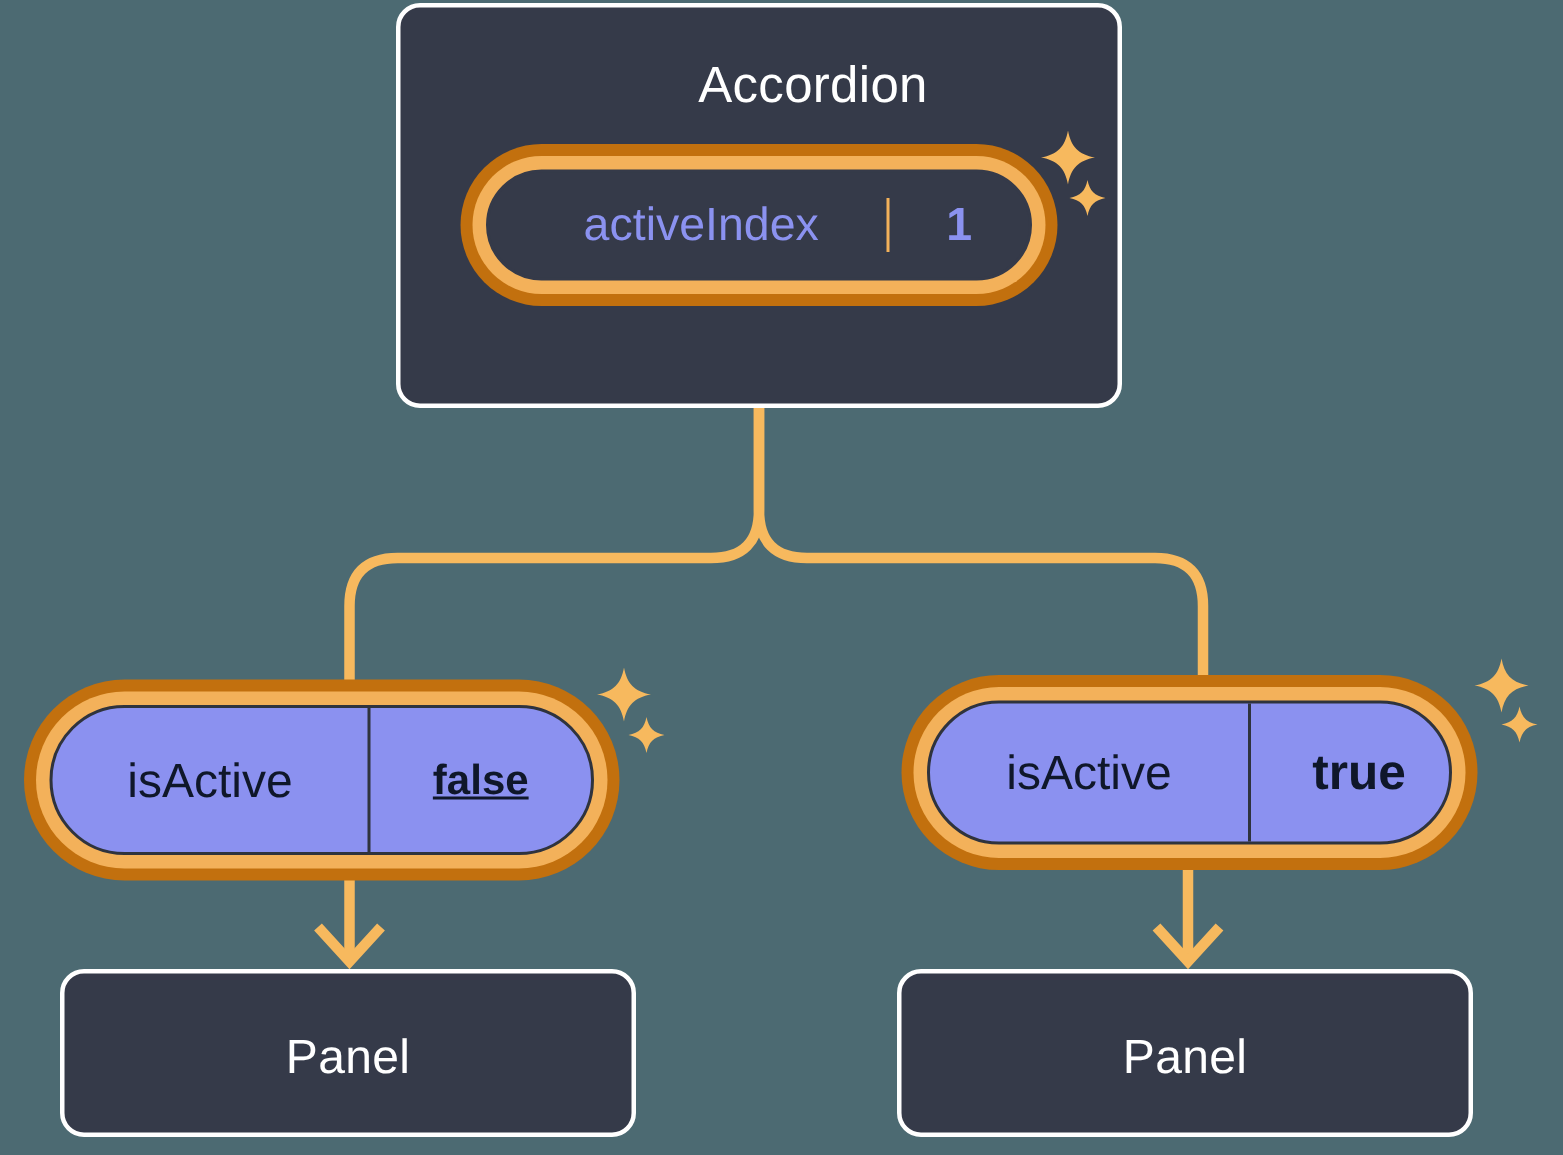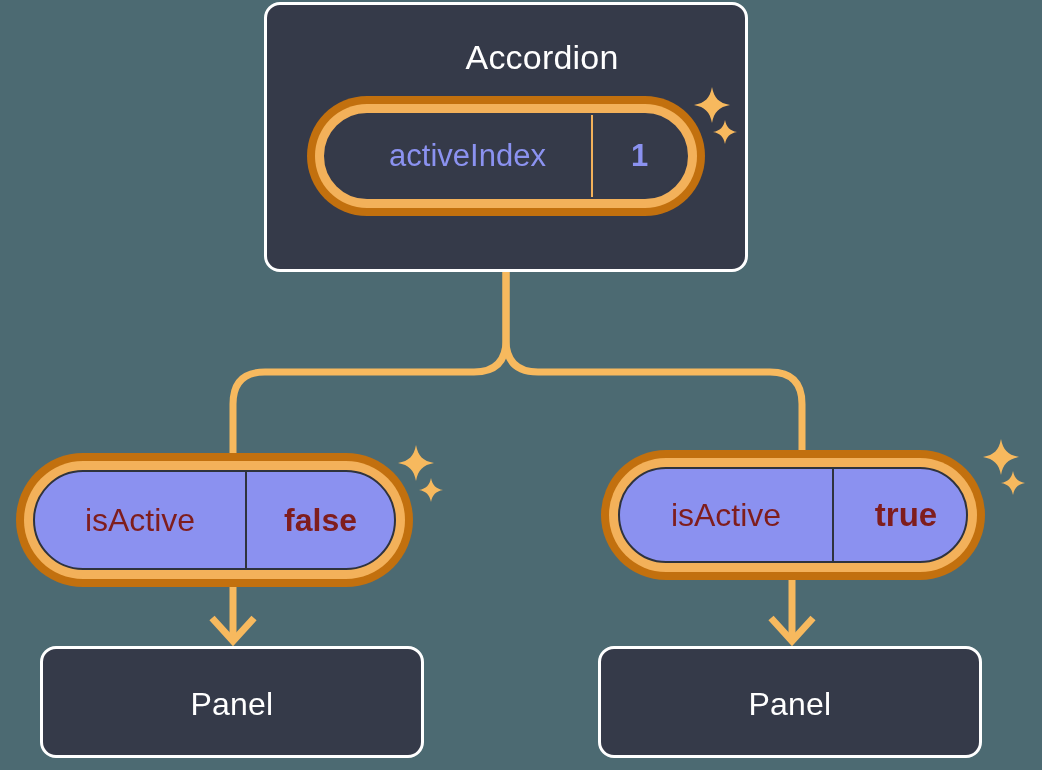--- a/index.html
+++ b/index.html
@@ -80,21 +80,21 @@
     font-weight: 700;
   }
 
   
   .pill.purple {
     background: #8b91f0;
     border: 2px solid #2f333d;
   }
   .pill.purple .pill-key,
   .pill.purple .pill-val {
-    color: #7f1d1d;
+    color: #0f172a;
   }
   .pill.purple .pill-val {
     border-left: 2px solid #2f333d;
     font-weight: 700;
   }
 
   
   .sparkle {
     position: absolute;
     pointer-events: none;
@@ -126,35 +126,35 @@
     <g>
       <path d="M 792,572 L 792,640" fill="none" stroke="#f7b95e" stroke-width="7" stroke-linecap="butt"></path>
       <path d="M 771,618 L 792,641 L 813,618" fill="none" stroke="#f7b95e" stroke-width="7" stroke-linecap="butt" stroke-linejoin="miter"></path>
     </g>
   </svg>
 
   <div class="comp-box" style="left:264px; top:2px; width:484px; height:270px;">
     <div class="comp-title" style="top:33px; font-size:34px;margin-left:36px;">Accordion</div>
   </div>
 
-  <div class="pill dark ring" style="left:324px; top:113px; width:364px; height:86px;">
+  <div class="pill dark ring" style="left:324px; top:113px; width:364px; height:74px;align-items:center;">
     <div class="pill-key" style="flex:0 0 265px; font-size:31px; padding-left:18px;">activeIndex</div>
     <div class="pill-val" style="flex:1 1 auto; font-size:31px;">1</div>
   </div>
 
   <svg class="sparkle" style="left:692px; top:85px;" width="40" height="40" viewBox="0 0 40 40">
     <path d="M20 2 C22 13 27 18 38 20 C27 22 22 27 20 38 C18 27 13 22 2 20 C13 18 18 13 20 2 Z" fill="#f7b95e"></path>
   </svg>
   <svg class="sparkle" style="left:712px; top:119px;" width="26" height="26" viewBox="0 0 26 26">
     <path d="M13 1 C14.4 8.2 17.8 11.6 25 13 C17.8 14.4 14.4 17.8 13 25 C11.6 17.8 8.2 14.4 1 13 C8.2 11.6 11.6 8.2 13 1 Z" fill="#f7b95e"></path>
   </svg>
 
   <div class="pill purple ring" style="left:33px; top:470px; width:363px; height:100px;">
     <div class="pill-key" style="flex:0 0 210px; font-size:32px;">isActive</div>
-    <div class="pill-val" style="flex:1 1 auto; font-size:32px;">false</div>
+    <div class="pill-val" style="flex:1 1 auto; font-size:28px;text-decoration:underline;">false</div>
   </div>
 
   <svg class="sparkle" style="left:396px; top:443px;" width="40" height="40" viewBox="0 0 40 40">
     <path d="M20 2 C22 13 27 18 38 20 C27 22 22 27 20 38 C18 27 13 22 2 20 C13 18 18 13 20 2 Z" fill="#f7b95e"></path>
   </svg>
   <svg class="sparkle" style="left:418px; top:477px;" width="26" height="26" viewBox="0 0 26 26">
     <path d="M13 1 C14.4 8.2 17.8 11.6 25 13 C17.8 14.4 14.4 17.8 13 25 C11.6 17.8 8.2 14.4 1 13 C8.2 11.6 11.6 8.2 13 1 Z" fill="#f7b95e"></path>
   </svg>
 
   <div class="comp-box" style="left:40px; top:646px; width:384px; height:112px;">

